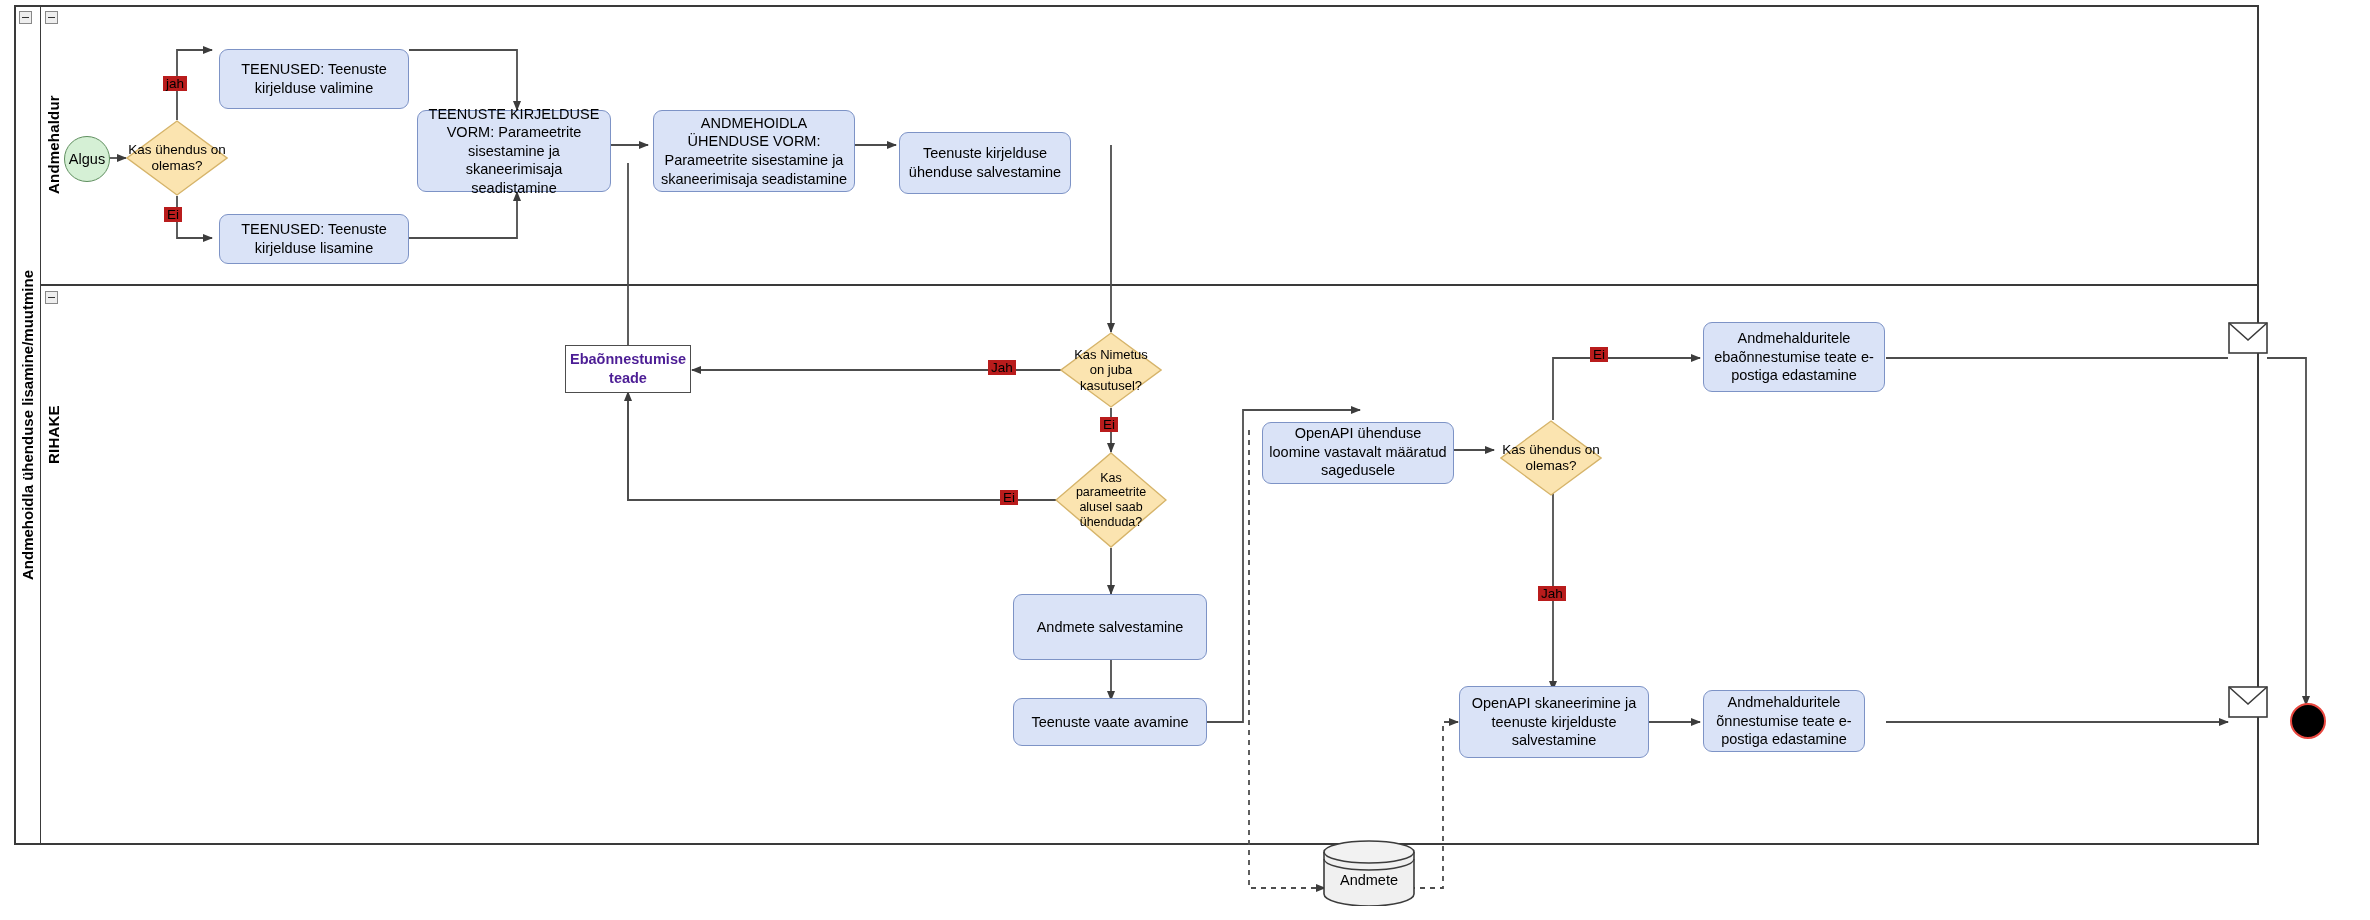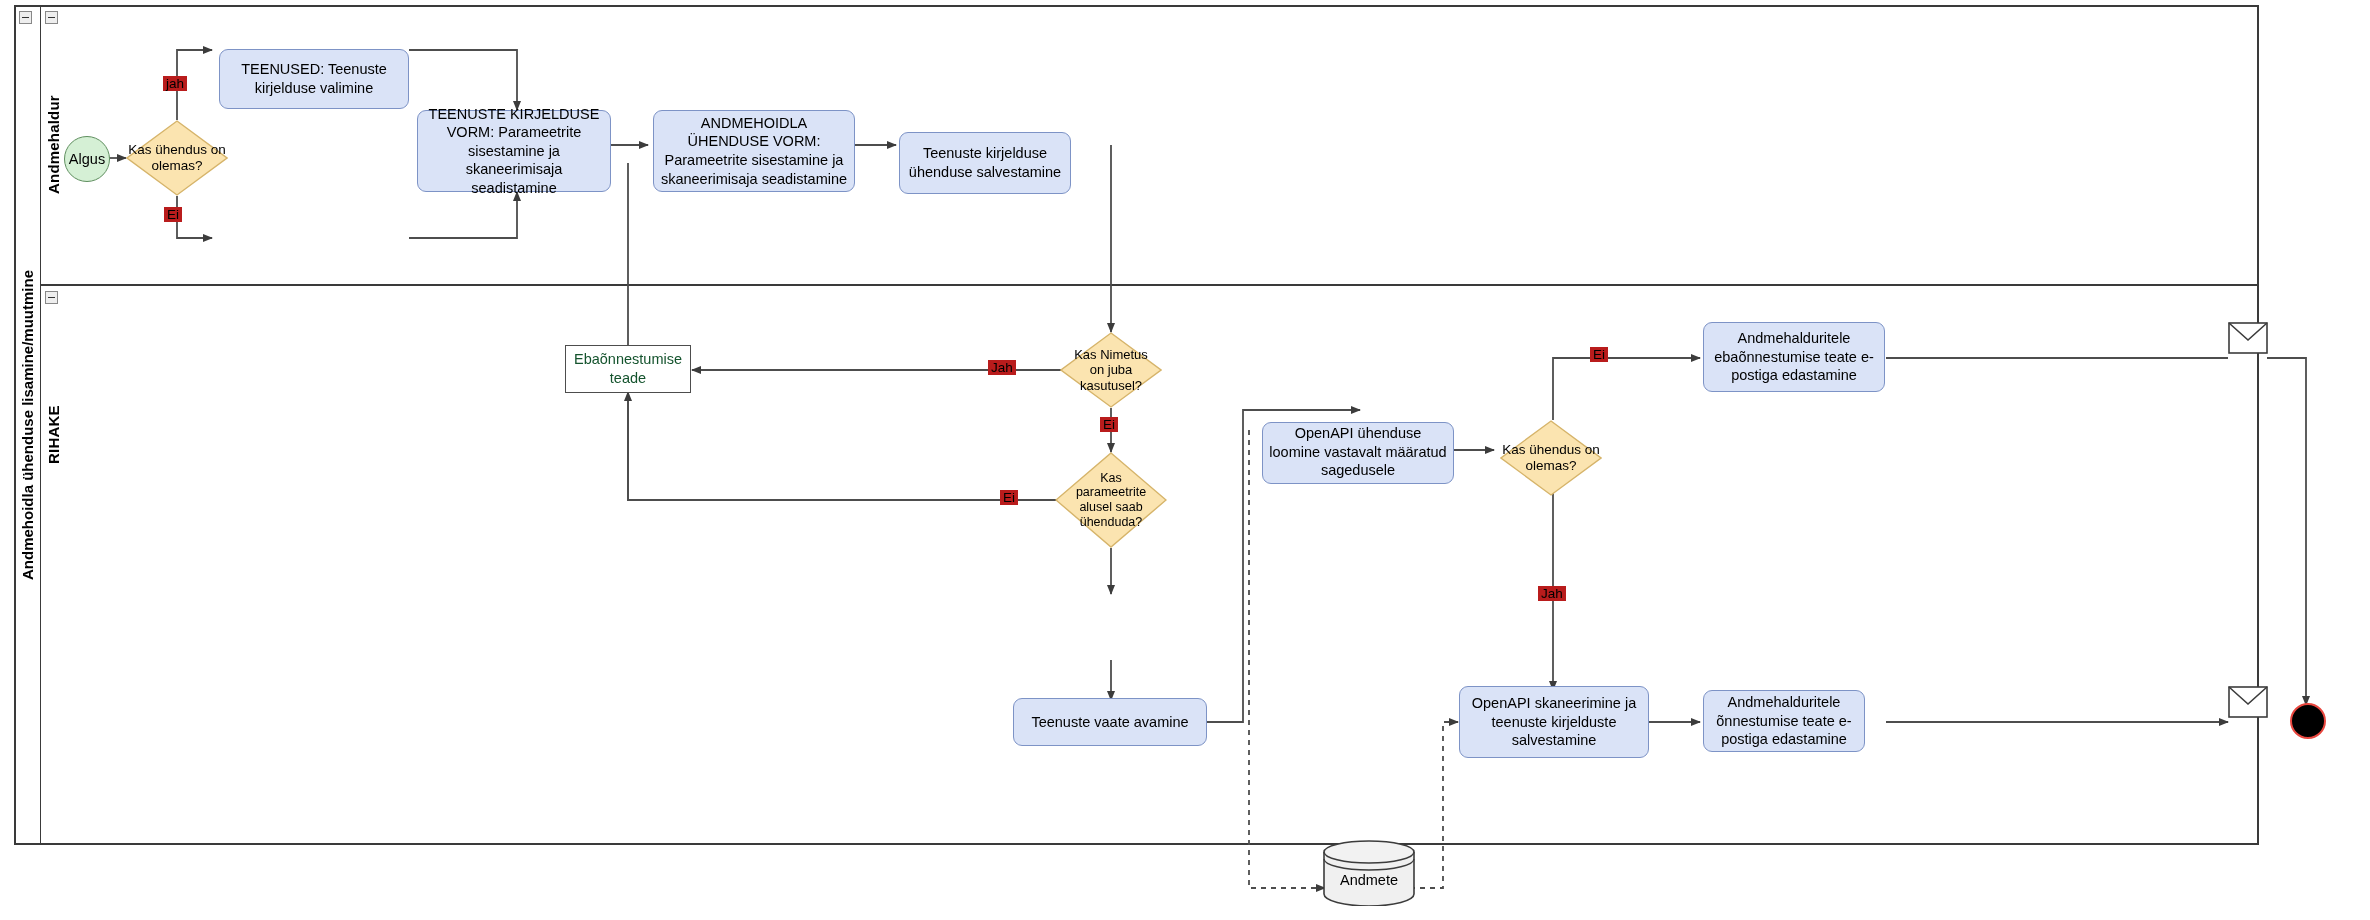--- a/index.html
+++ b/index.html
@@ -86,21 +86,22 @@
   .plain-box {
     position: absolute;
     box-sizing: border-box;
     background: #ffffff;
     border: 1px solid #4d4d4d;
     display: flex;
     align-items: center;
     text-align: center;
     font-size: 14.5px;
     line-height: 1.28;
-    color: #14532d;
+    color: #4c1d95;
+    font-weight: bold;
   }
   .start-event {
     position: absolute;
     border-radius: 50%;
     background: #d5f0d5;
     border: 1.5px solid #5f8f5f;
     display: flex;
     align-items: center;
     justify-content: center;
     font-size: 14.5px;
@@ -245,20 +246,23 @@
     </svg>
     <div class="gw-label" style="font-size:13.5px;">Kas ühendus on olemas?</div>
   </div>
   <div class="edge-label" style="left:163px; top:76px;">jah</div>
   <div class="edge-label" style="left:164px; top:207px;">Ei</div>
 
   <div class="task" style="left:219px; top:26px; width:190px; height:60px;margin-top:23px;">
     <span>TEENUSED: Teenuste kirjelduse valimine</span>
   </div>
 
+  <div class="task" style="left:219px; top:214px; width:190px; height:50px;">
+    <span>TEENUSED: Teenuste kirjelduse lisamine</span>
+  </div>
 
   <div class="task" style="left:417px; top:110px; width:194px; height:82px;">
     <span>TEENUSTE KIRJELDUSE VORM: Parameetrite sisestamine ja skaneerimisaja seadistamine</span>
   </div>
 
   <div class="task" style="left:653px; top:110px; width:202px; height:82px;">
     <span>ANDMEHOIDLA ÜHENDUSE VORM: Parameetrite sisestamine ja skaneerimisaja seadistamine</span>
   </div>
 
   <div class="task" style="left:899px; top:132px; width:172px; height:62px;">
@@ -279,20 +283,23 @@
   <div class="edge-label" style="left:1100px; top:417px;">Ei</div>
 
   <div class="gateway" style="left:1055px; top:452px; width:112px; height:96px;">
     <svg width="112" height="96" viewBox="0 0 112 96">
       <polygon points="56,1 111,48 56,95 1,48" fill="#fbe4b0" stroke="#d6b46a" stroke-width="1.4"></polygon>
     </svg>
     <div class="gw-label" style="font-size:12.5px; padding:0 16px; line-height:1.18;">Kas parameetrite alusel saab ühenduda?</div>
   </div>
   <div class="edge-label" style="left:1000px; top:490px;">Ei</div>
 
+  <div class="task" style="left:1013px; top:594px; width:194px; height:66px;">
+    <span>Andmete salvestamine</span>
+  </div>
 
   <div class="task" style="left:1013px; top:698px; width:194px; height:48px;">
     <span>Teenuste vaate avamine</span>
   </div>
 
   <div class="task" style="left:1262px; top:422px; width:192px; height:62px;align-items:flex-end;">
     <span>OpenAPI ühenduse loomine vastavalt määratud sagedusele</span>
   </div>
 
   <div class="gateway" style="left:1500px; top:420px; width:102px; height:76px;">

